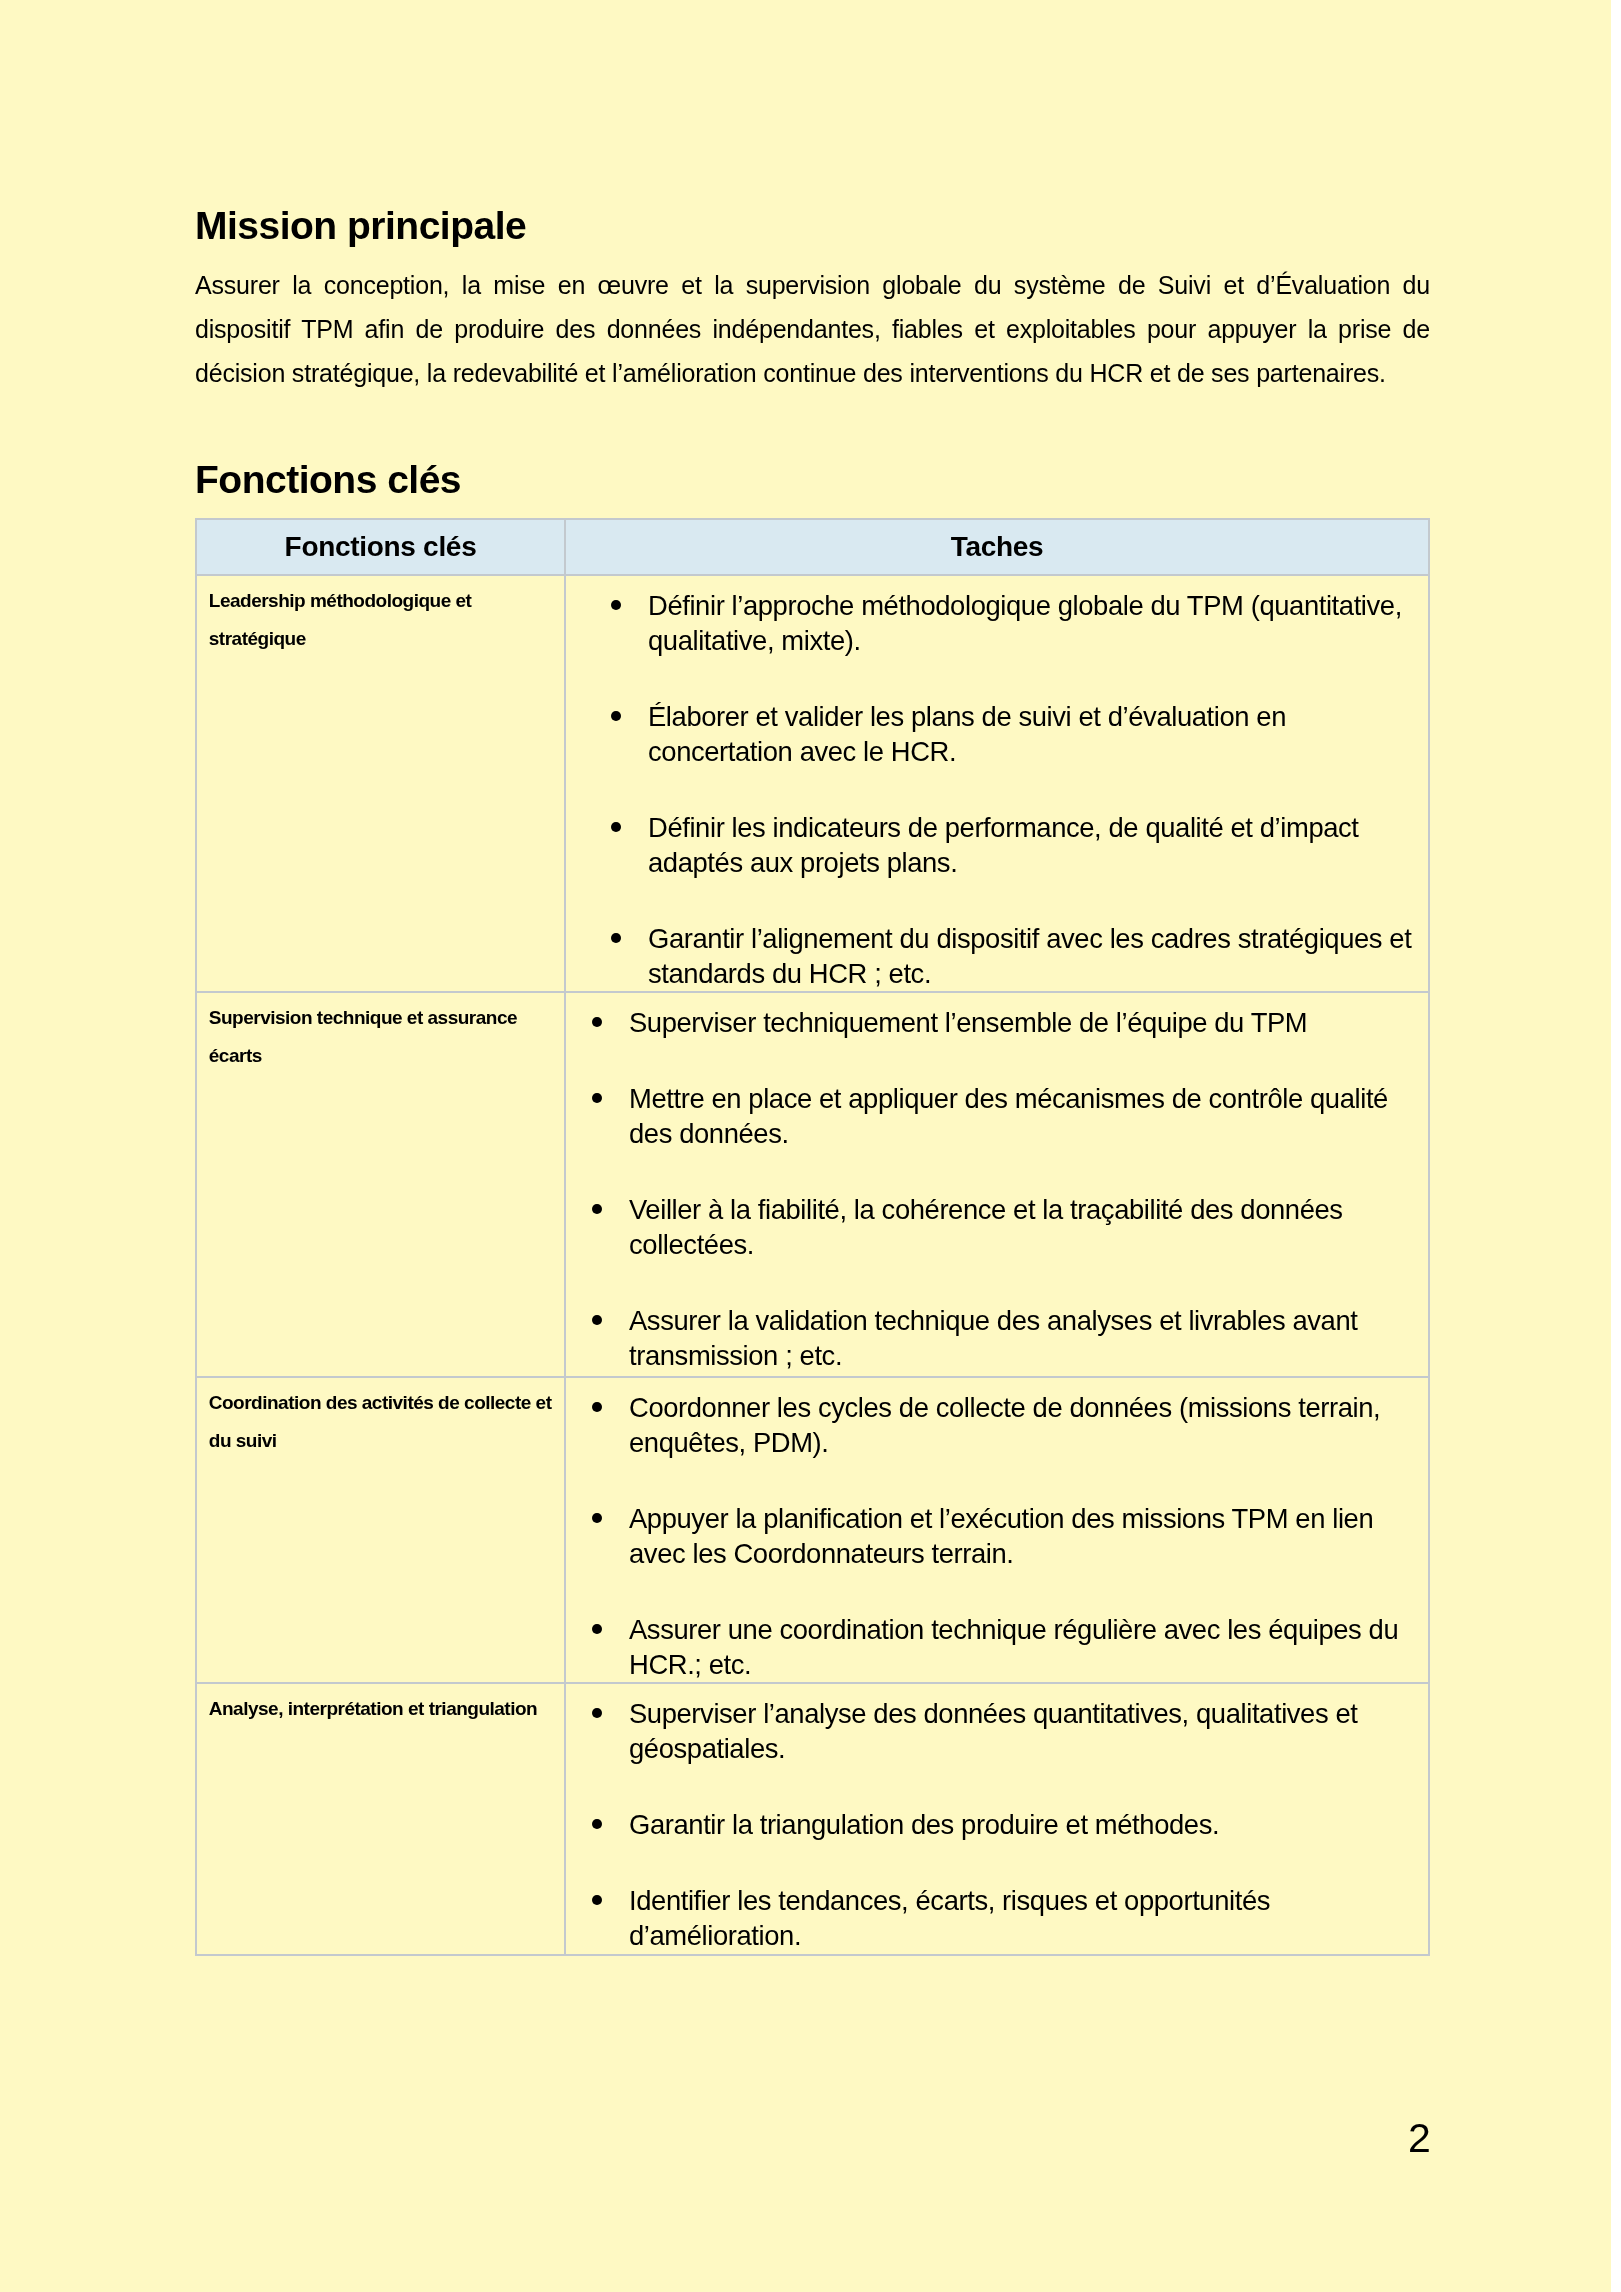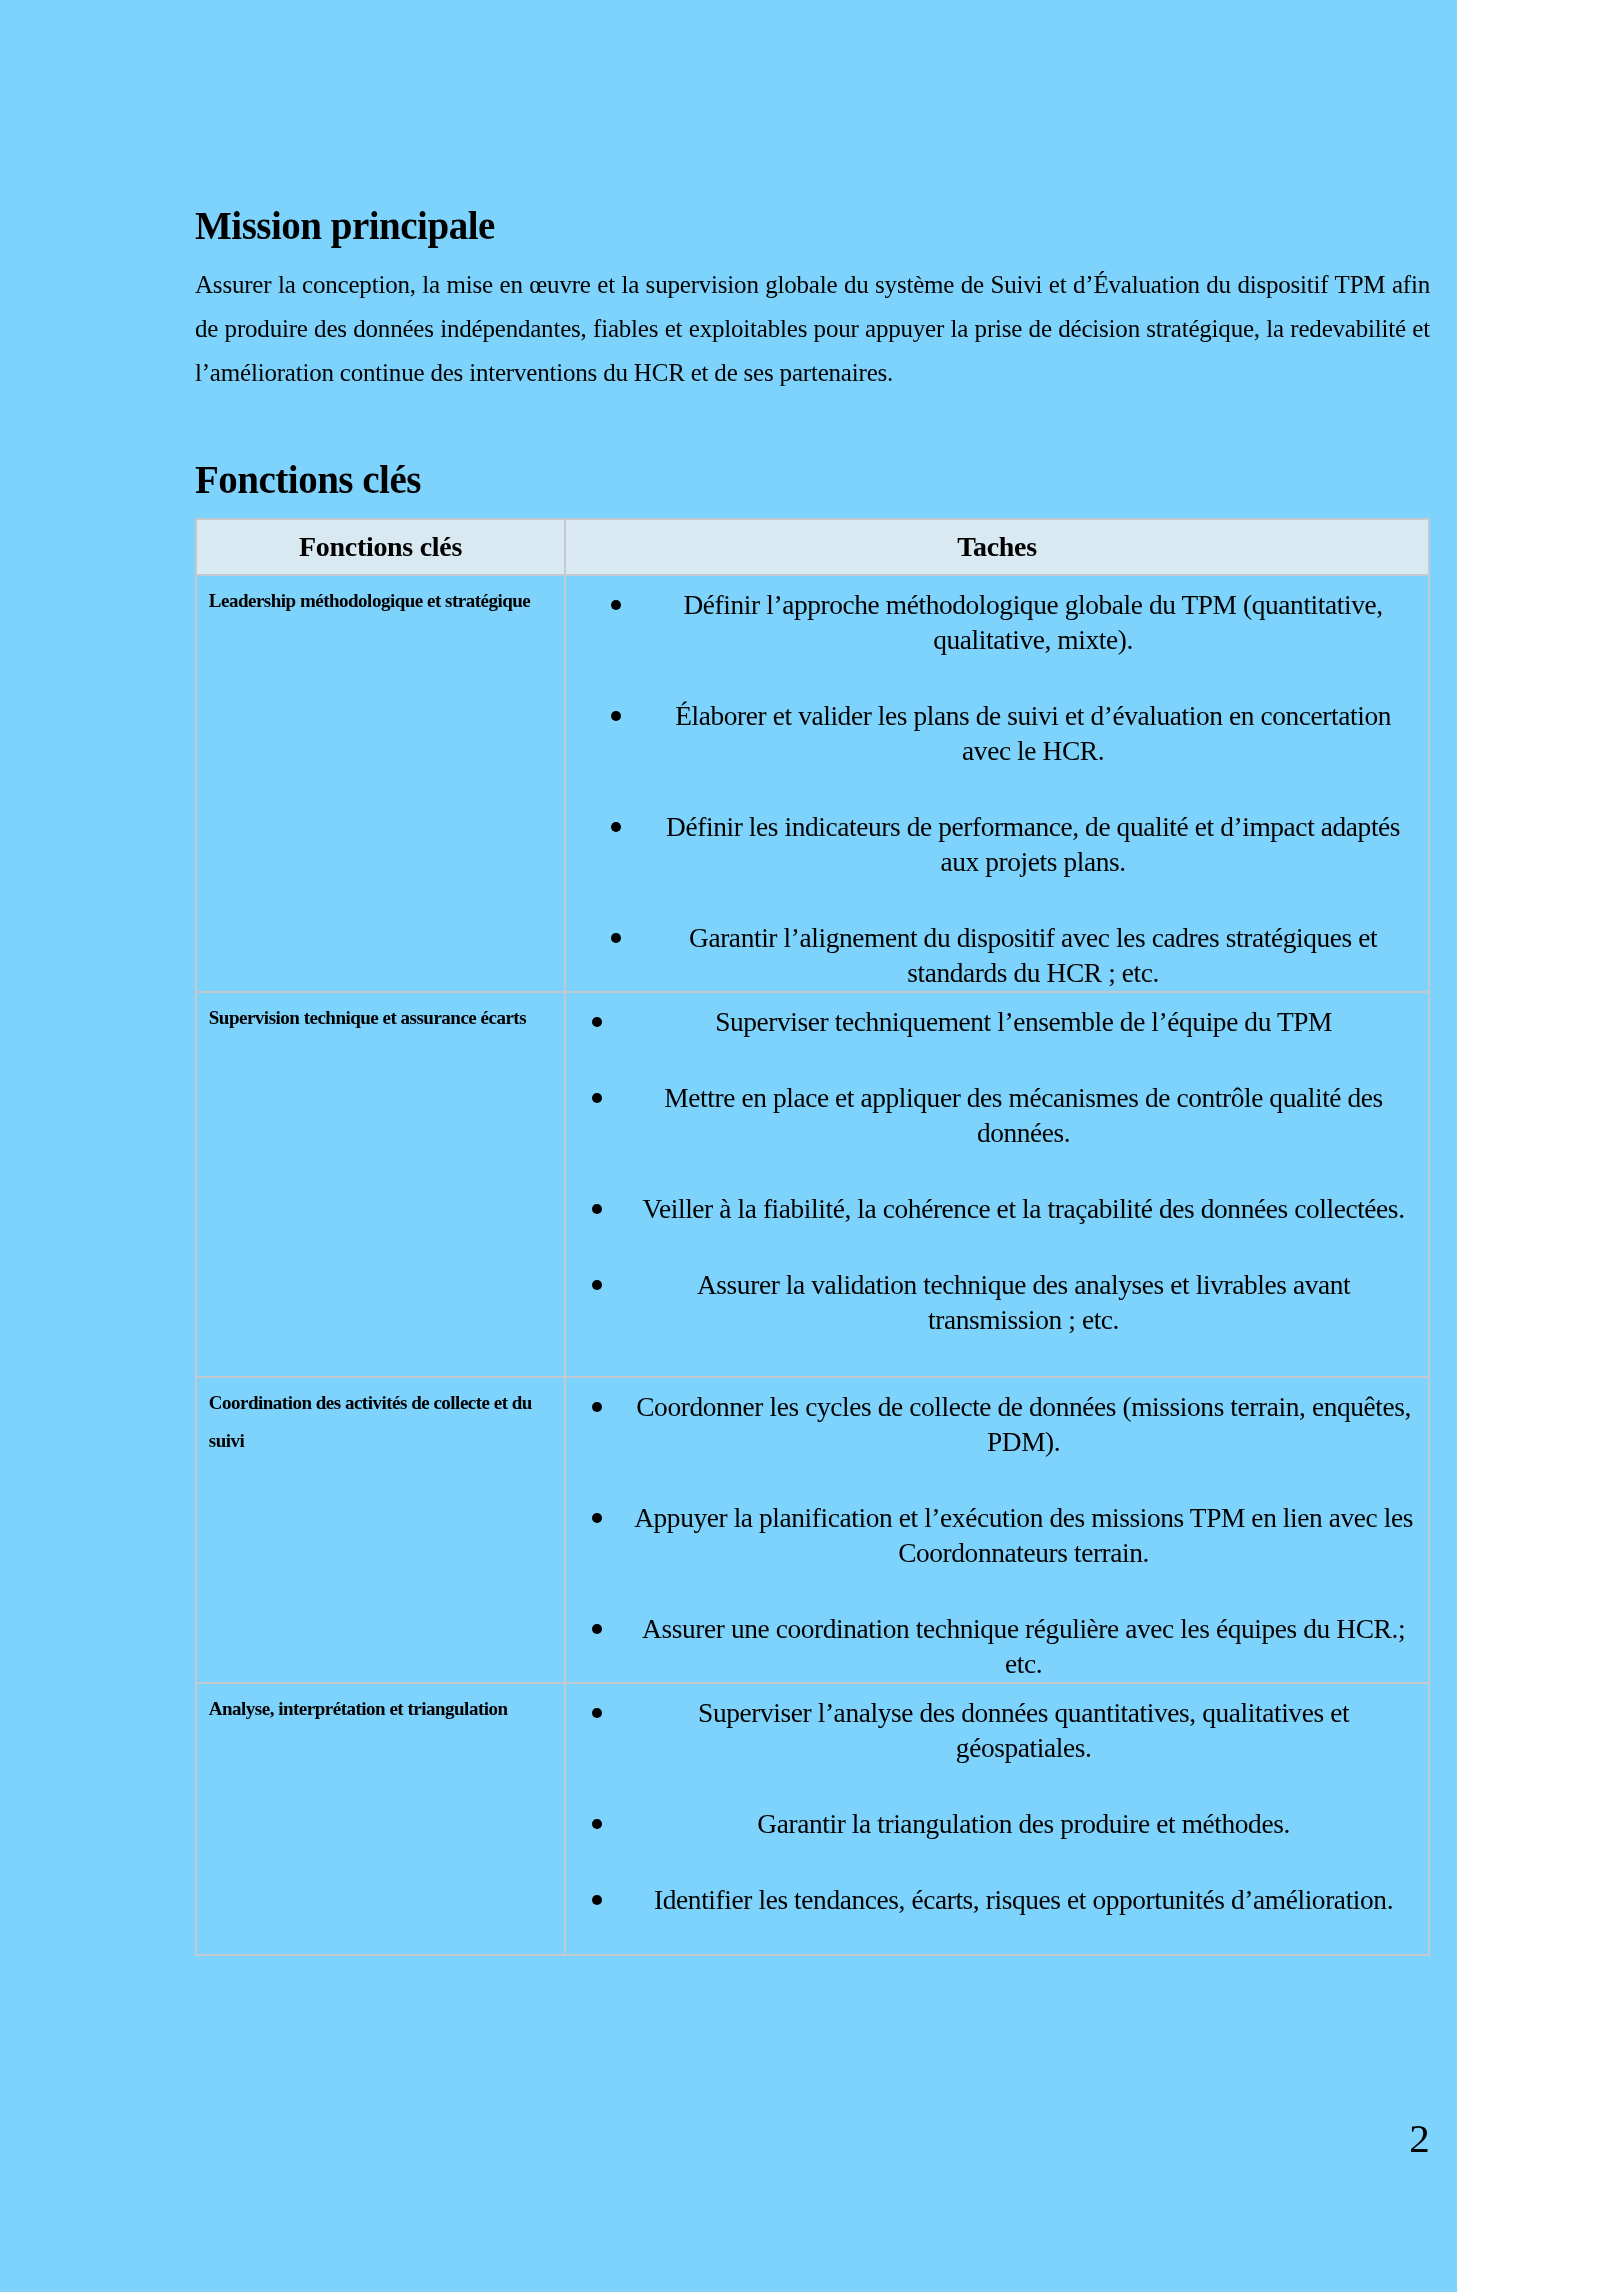--- a/index.html
+++ b/index.html
@@ -1,22 +1,22 @@
 <!DOCTYPE html>
 <html lang="fr" style="--header-bg: #d9e9f1; --border: #c3c9ce;"><head>
 <meta charset="utf-8">
 <style>
   * { box-sizing: border-box; }
   html, body { margin: 0; padding: 0; background: #ffffff; }
   .page {
     position: relative;
-    width: 1457px;
+    width: 1611px;
     height: 2293px;
-    background: #7dd3fc;
-    font-family: Liberation Serif, serif;
+    background: #fef9c3;
+    font-family: Liberation Sans, sans-serif;
     color: #000000;
     overflow: hidden;
   }
   .content {
     position: absolute;
     left: 195px;
     top: 0;
     width: 1235px;
   }
   .doc-heading {
@@ -63,21 +63,20 @@
   }
   td.tasks-cell { padding: 11.8px 9.8px 0 0; }
   ul.task-list { list-style: none; margin: 0; padding: 0 0 0 63px; }
   ul.task-list.deep { padding-left: 82px; }
   li.task-item {
     position: relative;
     font-size: 27.4px;
     line-height: 35px;
     letter-spacing: -0.4px;
     margin: 0 0 41px 0;
-    text-align: center;
   }
   li.task-item:last-child { margin-bottom: 0; }
   .bullet {
     position: absolute;
     left: -37px;
     top: 12.7px;
     width: 9.8px;
     height: 9.8px;
     background: #000000;
     border-radius: 50%;

